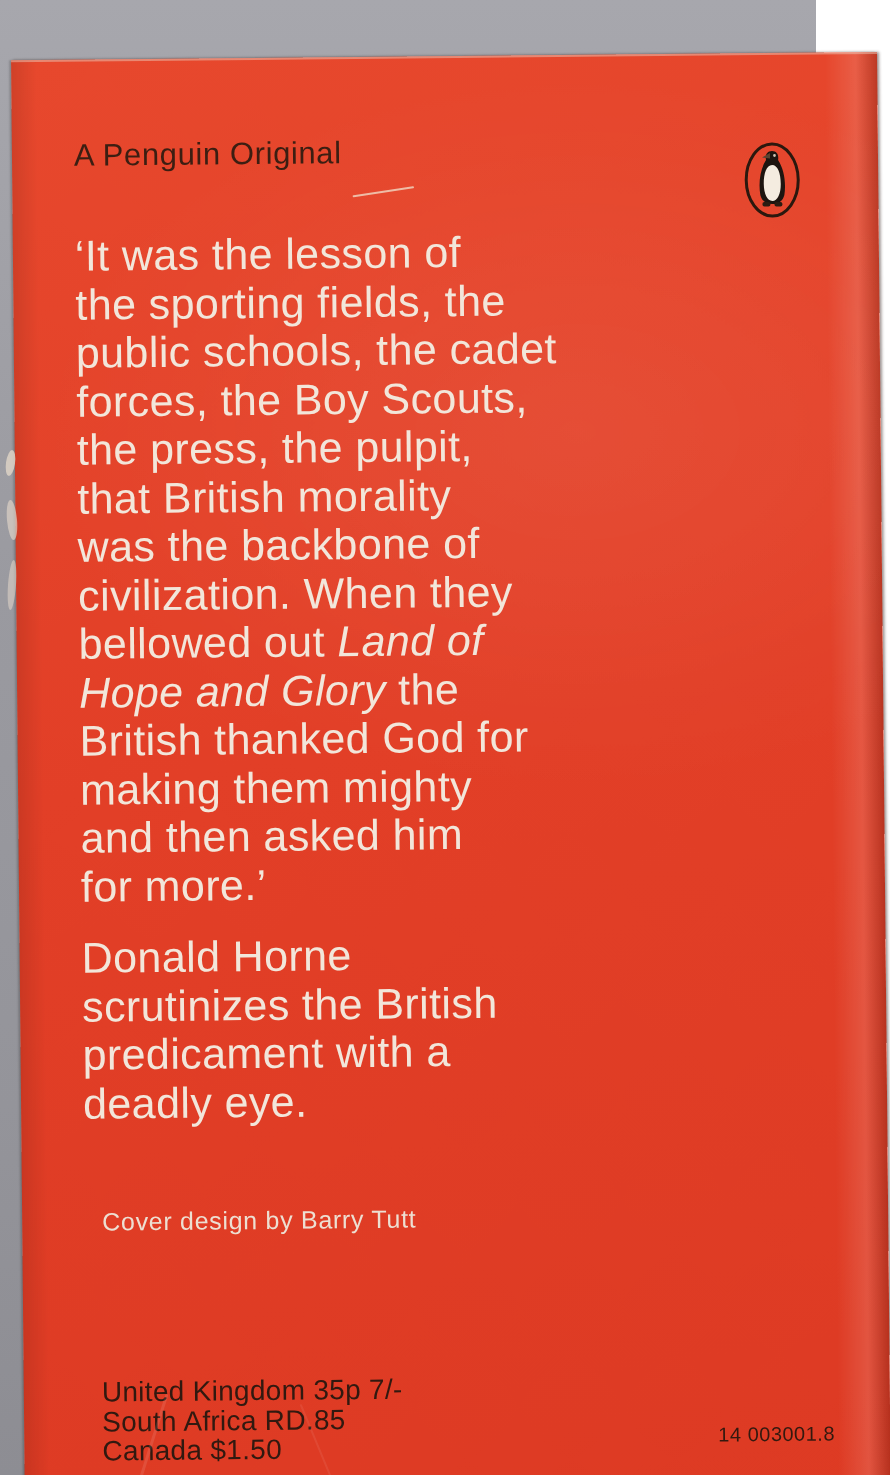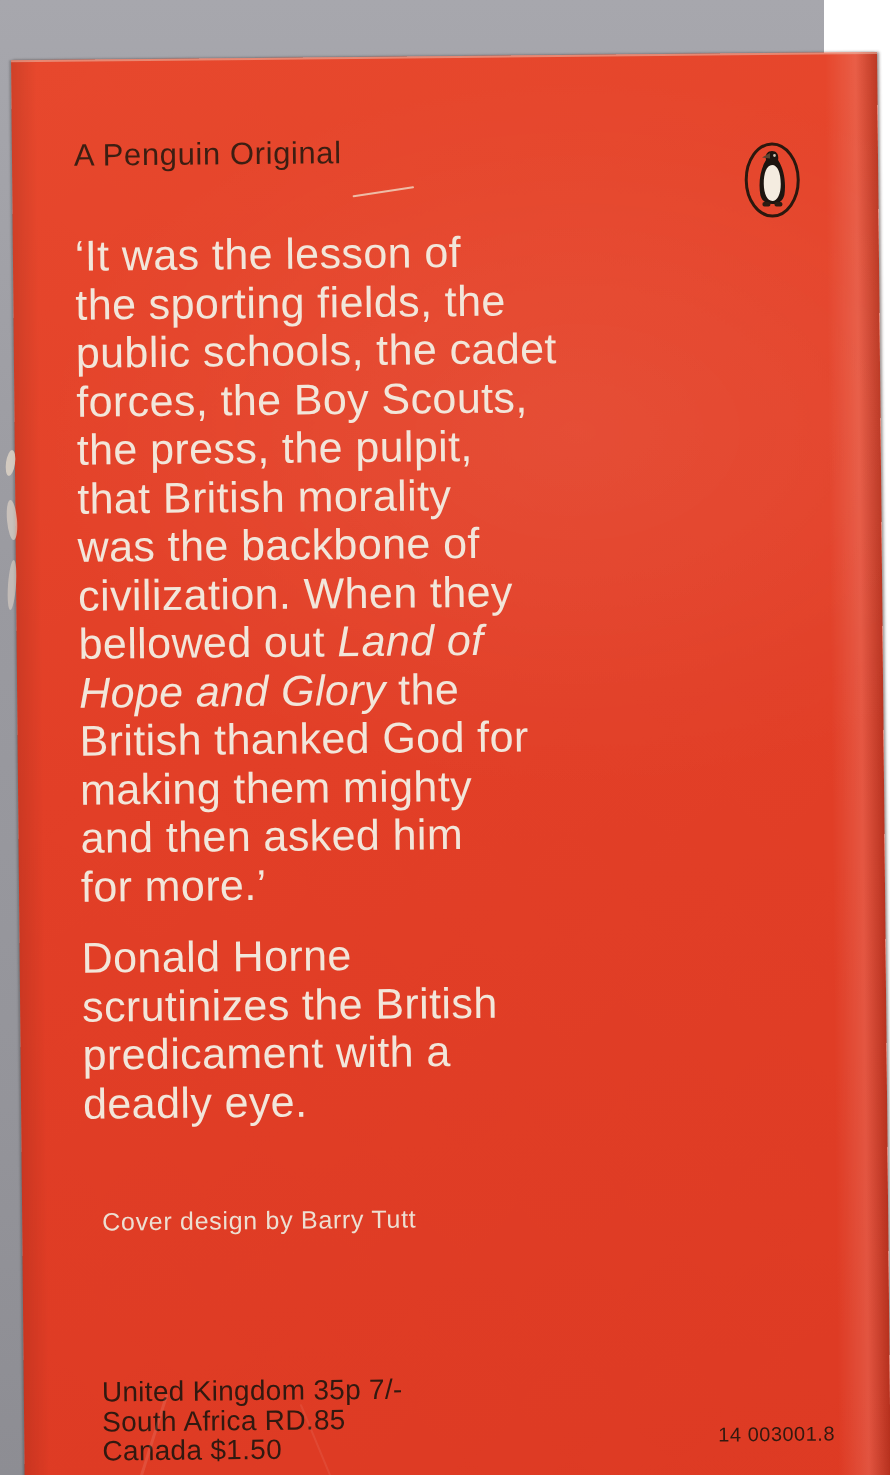--- a/index.html
+++ b/index.html
@@ -5,21 +5,20 @@
   html, body {
     margin: 0; padding: 0;
     width: 890px; height: 1475px;
     overflow: hidden;
     font-family: "Liberation Sans", sans-serif;
   }
   .scan-bed {
     position: relative;
     width: 816px; height: 1475px;
     background: linear-gradient(180deg, #a7a7ad 0%, #9a9aa0 40%, #94949a 75%, #8d8d93 100%);
-    padding-left: 8px;
   }
   .book {
     position: absolute;
     left: 11px; top: 52px;
     width: 866px; height: 1500px;
     transform: rotate(-0.55deg);
     transform-origin: top right;
     background:
       radial-gradient(ellipse 900px 600px at 65% 25%, rgba(255,255,255,0.06), rgba(255,255,255,0) 60%),
       linear-gradient(90deg, rgba(0,0,0,0.10) 0%, rgba(0,0,0,0) 3%, rgba(0,0,0,0) 94%, rgba(255,255,255,0.13) 97.5%, rgba(0,0,0,0.18) 100%),

